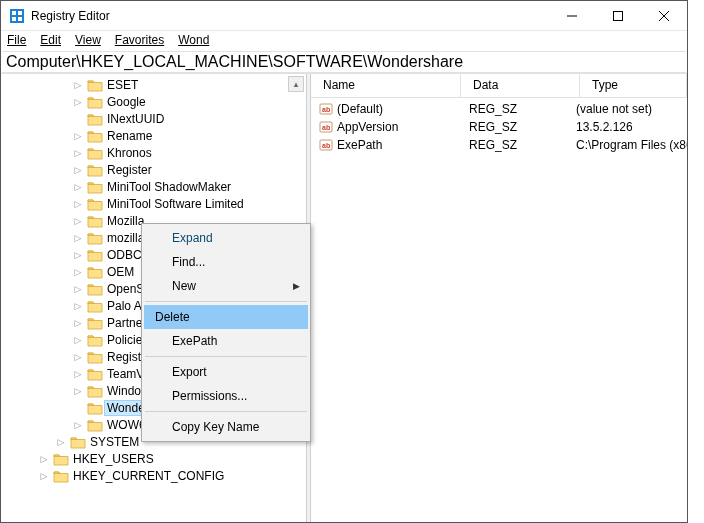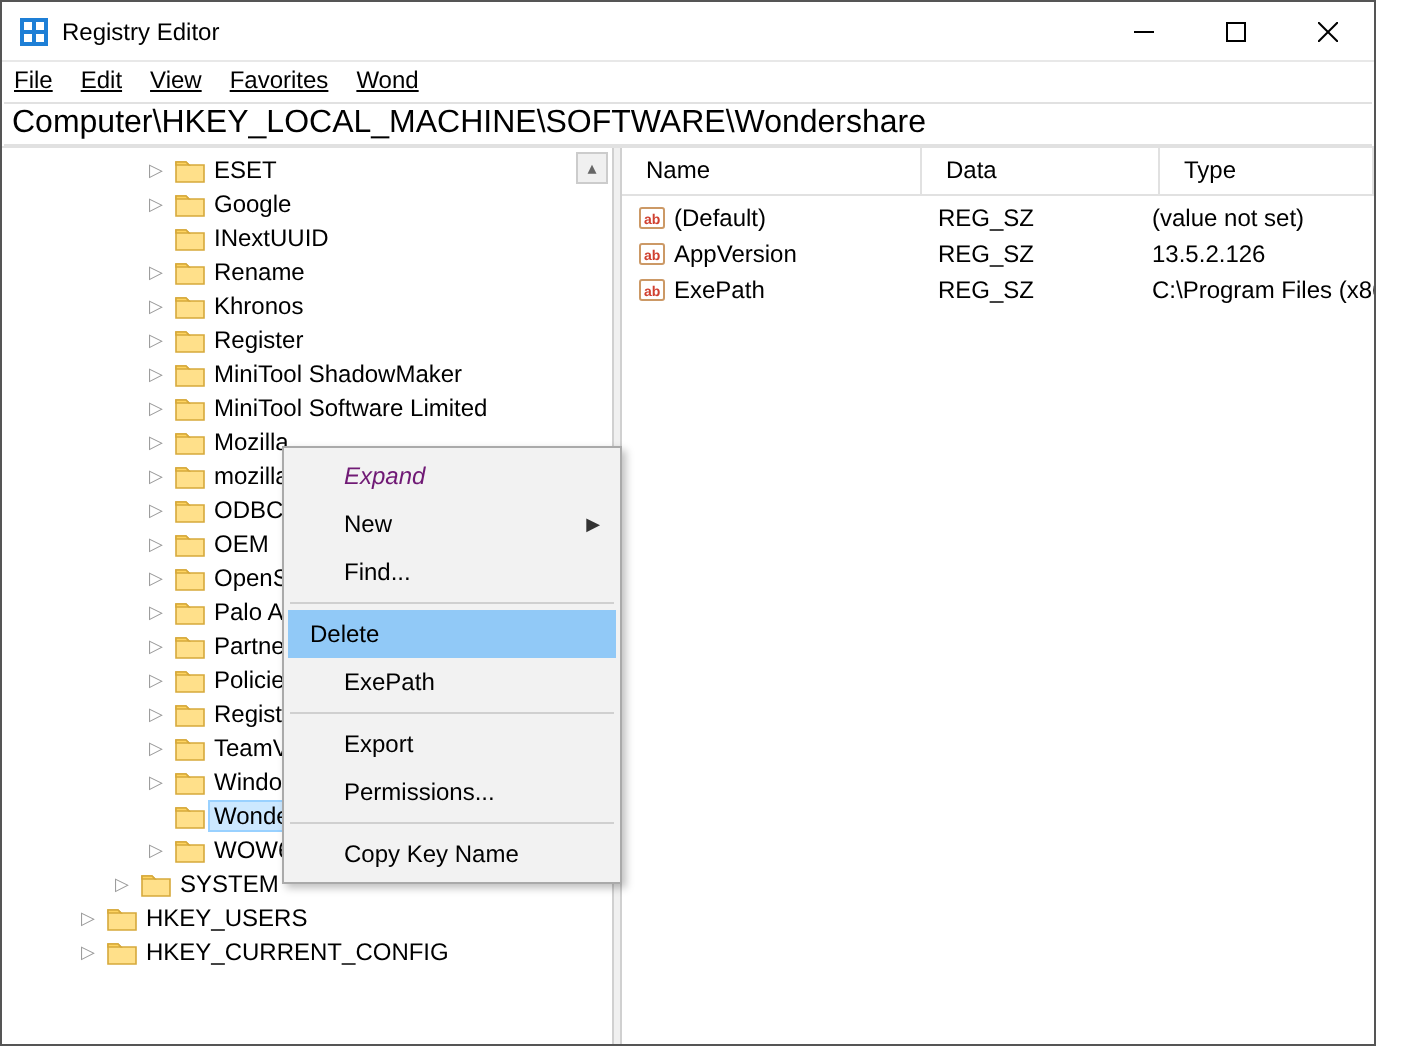--- a/index.html
+++ b/index.html
@@ -35,21 +35,21 @@
   .tree { list-style: none; margin: 0; padding: 0; }
   .node { display: flex; align-items: center; height: 17px; gap: 2px; }
   .node .sp { display:inline-block; }
   .expander { width: 14px; height: 14px; display: inline-flex; align-items: center; justify-content: center; color: #999; font-size: 9px; }
   .folder { width: 16px; height: 14px; display: inline-flex; align-items: center; justify-content: center; }
   .node .label { padding: 0 2px; font-size: 12px; }
   .node.selected .label { background: #cce8ff; outline: 1px solid #99d1ff; }
   .scroll-up { position: absolute; right: 2px; top: 2px; width: 16px; height: 16px; background: #f0f0f0; border: 1px solid #ccc; display:flex; align-items:center; justify-content:center; font-size:9px; color:#666; }
   .ctx-menu { position: absolute; left: 140px; top: 222px; width: 170px; background: #f2f2f2; border: 1px solid #aaa; box-shadow: 2px 2px 4px rgba(0,0,0,0.25); padding: 2px; z-index: 50; }
   .ctx-item { height: 24px; display: flex; align-items: center; padding: 0 24px 0 28px; font-size: 12px; position: relative; }
-  .ctx-item.disabled { color: #701a75; font-style: italic; }
+  .ctx-item.disabled { color: #0c4a6e; }
   .ctx-item.hover { background: #91c9f7; padding-left: 11px; }
   .ctx-sep { height: 1px; background: #d0d0d0; margin: 3px 1px; }
   .ctx-item .arrow { position: absolute; right: 8px; font-size: 9px; color: #333; }
   .folder svg, .val-icon svg { display:block; }
 </style>
 </head>
 <body>
 
 <div class="window">
 
@@ -415,25 +415,25 @@
           </div>
         </div>
     </div>
   </div>
 
   <div class="ctx-menu">
     <div class="ctx-item disabled">
         <span>Expand</span>
       </div>
     <div class="ctx-item">
+        <span>Find...</span>
+      </div>
+    <div class="ctx-item">
         <span>New</span>
         <span class="arrow">▶</span>
-      </div>
-    <div class="ctx-item">
-        <span>Find...</span>
       </div>
     <div class="ctx-sep"></div>
     <div class="ctx-item hover">
         <span>Delete</span>
       </div>
     <div class="ctx-item">
         <span>ExePath</span>
       </div>
     <div class="ctx-sep"></div>
     <div class="ctx-item">

